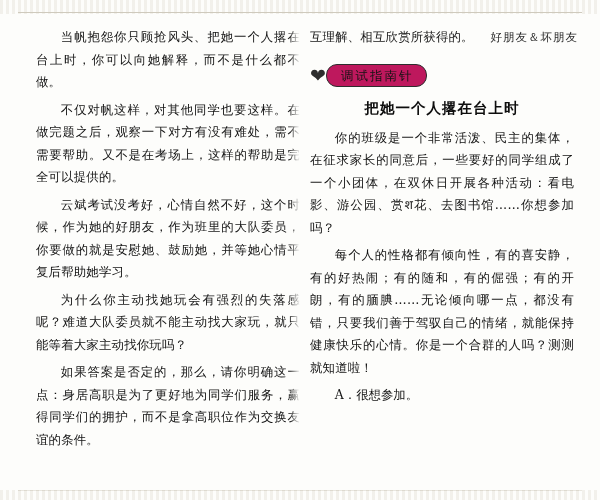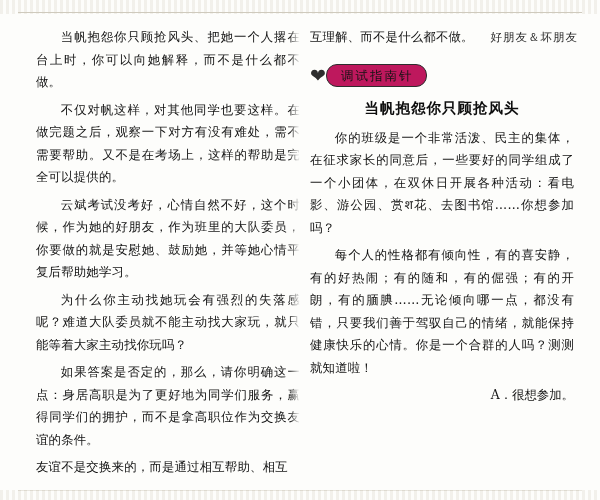--- a/index.html
+++ b/index.html
@@ -142,21 +142,20 @@
     color: #0d0d0d;
   }
 
   p.option {
     margin: 0 0 2px 0;
     font-size: 12.4px;
     line-height: 22.5px;
     text-indent: 2em;
     font-family: "DejaVu Serif", "Liberation Serif", serif;
     color: #141414;
-    text-align: right;
   }
 
   
   .clip-fade {
     position: absolute;
     right: 0;
     top: 0;
     width: 10px;
     height: 100%;
     background: linear-gradient(90deg, rgba(253,253,251,0), rgba(253,253,251,1));
@@ -172,33 +171,32 @@
   <div class="rule-top"></div>
 
   <div class="running-head">好朋友＆坏朋友</div>
 
   <div class="col col-left">
     <p class="body">当帆抱怨你只顾抢风头、把她一个人撂在台上时，你可以向她解释，而不是什么都不做。</p>
     <p class="body">不仅对帆这样，对其他同学也要这样。在做完题之后，观察一下对方有没有难处，需不需要帮助。又不是在考场上，这样的帮助是完全可以提供的。</p>
     <p class="body">云斌考试没考好，心情自然不好，这个时候，作为她的好朋友，作为班里的大队委员，你要做的就是安慰她、鼓励她，并等她心情平复后帮助她学习。</p>
     <p class="body">为什么你主动找她玩会有强烈的失落感呢？难道大队委员就不能主动找大家玩，就只能等着大家主动找你玩吗？</p>
     <p class="body">如果答案是否定的，那么，请你明确这一点：身居高职是为了更好地为同学们服务，赢得同学们的拥护，而不是拿高职位作为交换友谊的条件。</p>
-    <p class="body noindent">友谊不是交换来的，而是通过相互帮助、相互</p>
     <div class="clip-fade"></div>
   </div>
 
   <div class="col col-right">
-    <p class="body noindent">互理解、而不是什么都不做。</p>
+    <p class="body noindent">互理解、相互欣赏所获得的。</p>
 
     <div class="banner">
       <span class="heart">❤</span>
       <span class="pill">调试指南针</span>
     </div>
 
-    <h2 class="sect-title">当帆抱怨你只顾抢风头</h2>
+    <h2 class="sect-title">把她一个人撂在台上时</h2>
 
     <p class="body">你的班级是一个非常活泼、民主的集体，在征求家长的同意后，一些要好的同学组成了一个小团体，在双休日开展各种活动：看电影、游公园、赏श花、去图书馆……你想参加吗？</p>
     <p class="body">每个人的性格都有倾向性，有的喜安静，有的好热闹；有的随和，有的倔强；有的开朗，有的腼腆……无论倾向哪一点，都没有错，只要我们善于驾驭自己的情绪，就能保持健康快乐的心情。你是一个合群的人吗？测测就知道啦！</p>
 
     <p class="option">A．很想参加。</p>
   </div>
 
   <div class="rule-bottom"></div>
   <div class="frame-bottom"></div>
 

